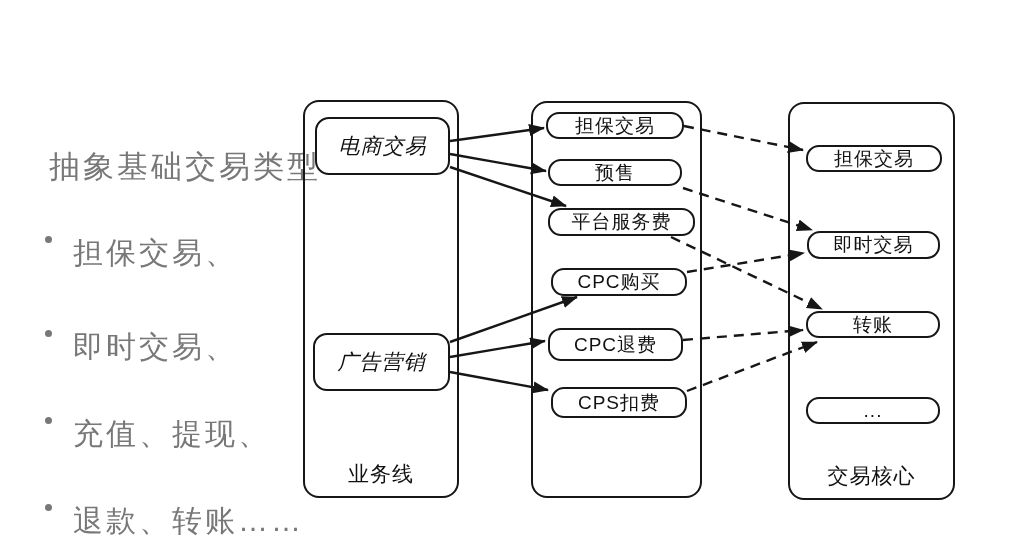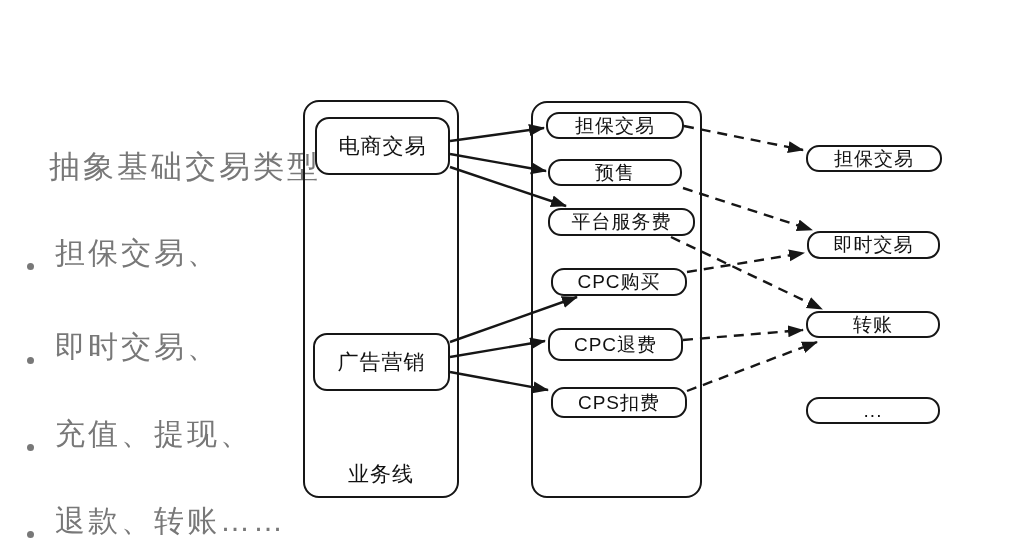--- a/index.html
+++ b/index.html
@@ -5,21 +5,21 @@
   * { margin:0; padding:0; box-sizing:border-box; }
   html,body { width:1017px; height:538px; background:#ffffff; }
   body { font-family:"Liberation Sans","DejaVu Sans",sans-serif; }
   .stage { position:relative; width:1017px; height:538px; background:#ffffff; overflow:hidden; }
 
   
   .page-title {
     position:absolute; left:13px; top:146px;
     font-size:31px; letter-spacing:3px; color:#787878; white-space:nowrap;margin-left:36px;
   }
-  .bullet-row { position:absolute; left:27px; display:flex; align-items:flex-end; }
+  .bullet-row { position:absolute; left:45px; display:flex; align-items:flex-start; }
   .bullet-dot {
     width:7px; height:7px; border-radius:50%; background:#787878;
     margin-right:21px; flex:0 0 auto;
   }
   .bullet-text { font-size:30px; letter-spacing:3px; color:#787878; line-height:34px; white-space:nowrap; }
 
   
   .container-box {
     position:absolute; border:2.5px solid #161616; border-radius:16px; background:transparent;
   }
@@ -27,21 +27,21 @@
     position:absolute; left:0; right:0; bottom:8px; text-align:center;
     font-size:21px; color:#111; letter-spacing:1px;
   }
 
   
   .node {
     position:absolute; border:2.5px solid #161616; border-radius:13px; background:#ffffff;
     display:flex; align-items:center; justify-content:center;
     font-size:19px; color:#111; letter-spacing:1px; z-index:2; white-space:nowrap;
   }
-  .node.big { border-radius:14px; font-size:21px; }
+  .node.big { border-radius:14px; font-size:21px;font-style:italic; }
 
   svg.edges { position:absolute; left:0; top:0; z-index:5; pointer-events:none; }
   .edge { stroke:#161616; stroke-width:2.4; fill:none; }
   .edge.dashed { stroke-dasharray:10 7; }
 </style>
 </head>
 <body>
 
 <div class="stage">
 
@@ -63,20 +63,23 @@
     <span class="bullet-dot"></span>
     <span class="bullet-text">退款、转账……</span>
   </div>
 
   <div class="container-box" style="left:303px; top:100px; width:156px; height:398px;">
     <div class="container-label">业务线</div>
   </div>
 
   <div class="container-box" style="left:531px; top:101px; width:171px; height:397px;"></div>
 
+  <div class="container-box" style="left:788px; top:102px; width:167px; height:398px;">
+    <div class="container-label">交易核心</div>
+  </div>
 
   <div class="node big" style="left:315px; top:117px; width:135px; height:58px;">电商交易</div>
   <div class="node big" style="left:313px; top:333px; width:137px; height:58px;">广告营销</div>
 
   <div class="node" style="left:546px; top:112px; width:138px; height:27px;">担保交易</div>
   <div class="node" style="left:548px; top:159px; width:134px; height:27px;">预售</div>
   <div class="node" style="left:548px; top:208px; width:147px; height:28px;">平台服务费</div>
   <div class="node" style="left:551px; top:268px; width:136px; height:28px;">CPC购买</div>
   <div class="node" style="left:548px; top:328px; width:135px; height:33px;">CPC退费</div>
   <div class="node" style="left:551px; top:387px; width:136px; height:31px;">CPS扣费</div>

